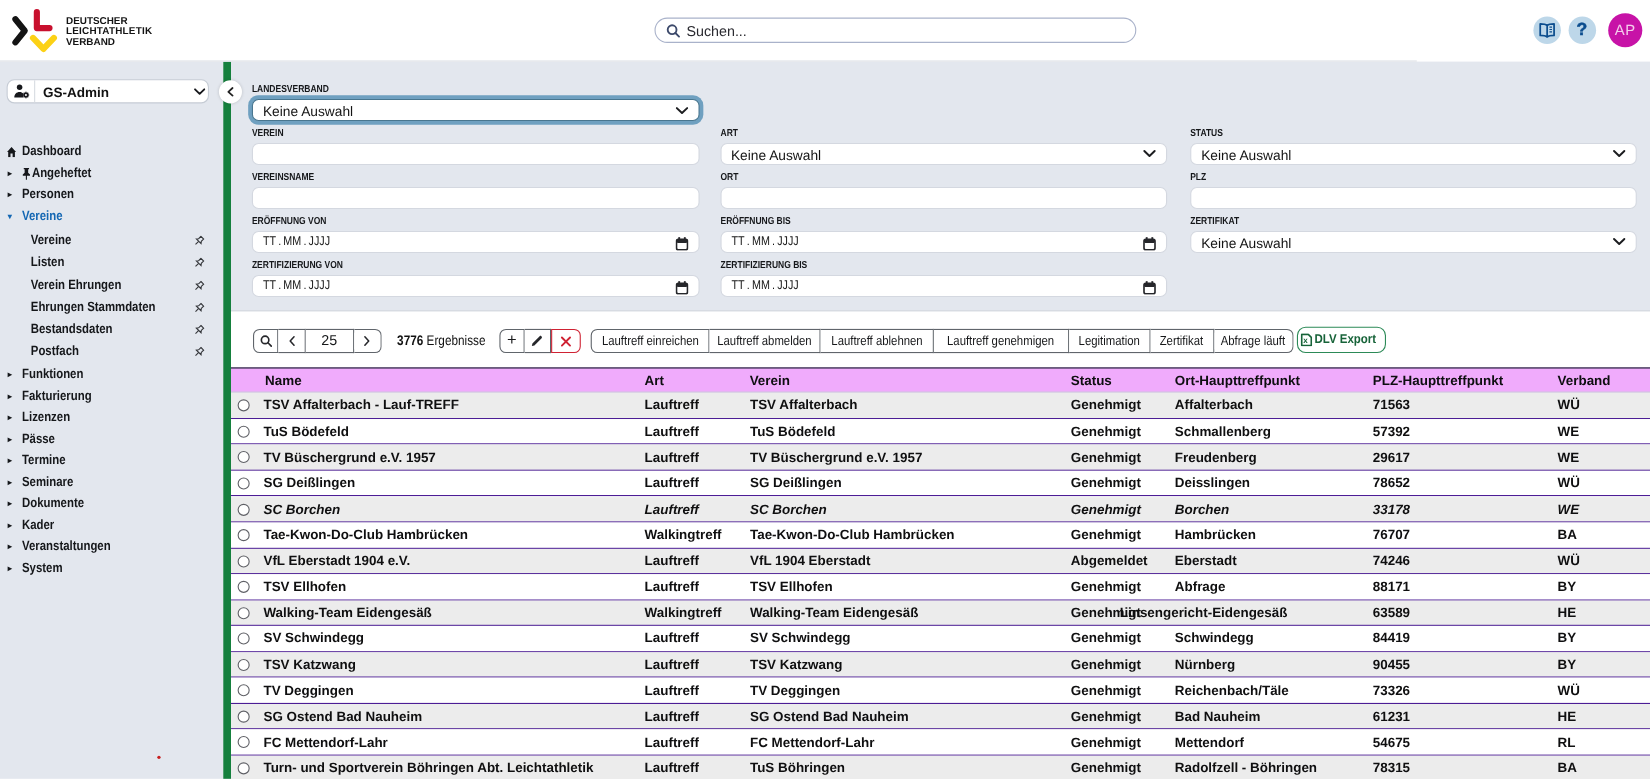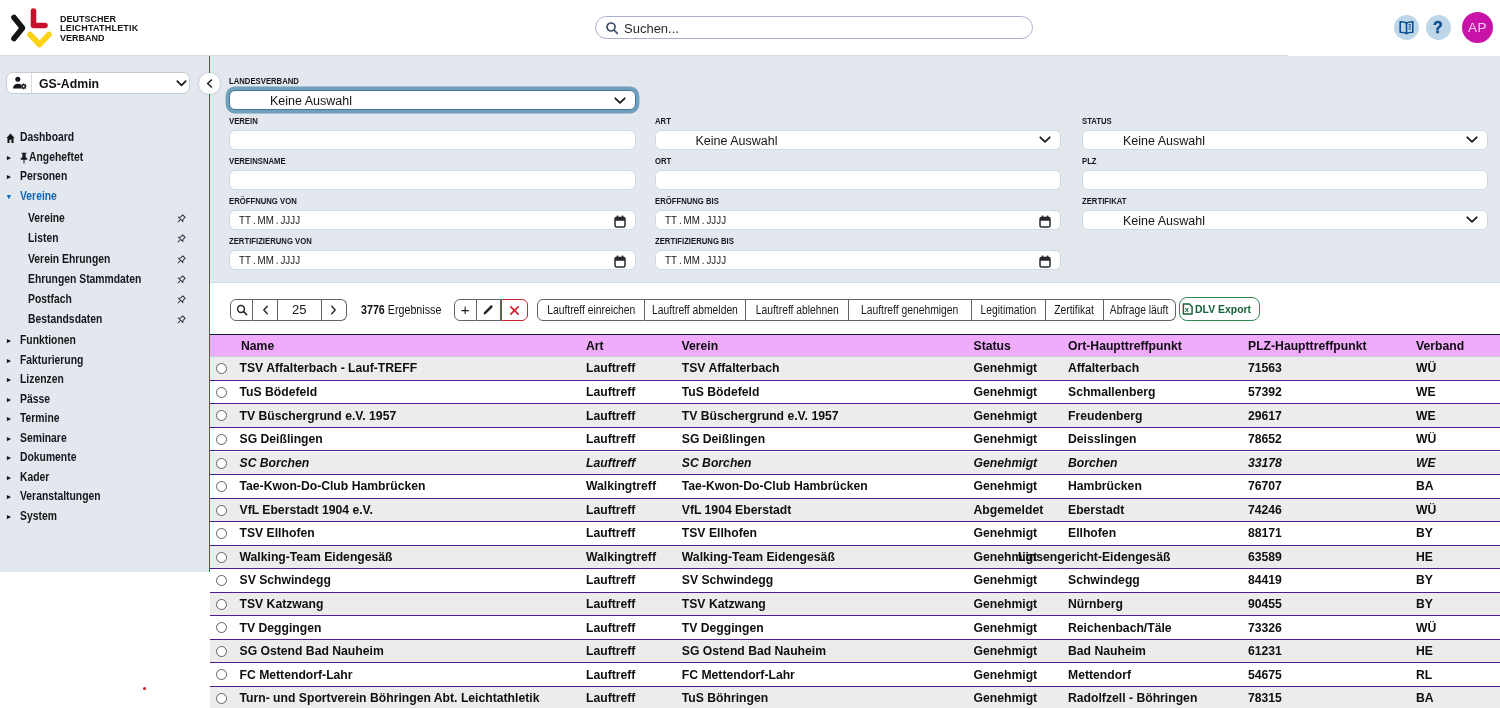--- a/index.html
+++ b/index.html
@@ -7,22 +7,22 @@
     font-family:"Liberation Sans", sans-serif; }
   .abs { position:absolute; }
   
   #header { position:absolute; left:0; top:0; width:1288px; height:56px; background:#fff;
     border-bottom:1px solid #d9dde3; z-index:5; }
   #search { position:absolute; left:595px; top:16px; width:438px; height:23px;
     border:1px solid #a9b2ca; border-radius:11.5px; background:#fff; }
   #search .txt { position:absolute; left:28px; top:3.5px; font-size:13px; color:#2a2a30; }
   .circbtn { position:absolute; border-radius:50%; background:#bdd7e9; }
   
-  #sidebar { position:absolute; left:0; top:56px; width:210px; height:516px; background:#e3e7ee;
-    border-right:1px solid #15803d; }
+  #sidebar { position:absolute; left:0; top:56px; width:210px; height:652px; background:#e3e7ee;
+    border-right:7px solid #15803d; }
   #gsadmin { position:absolute; left:6px; top:16px; width:184px; height:22px; background:#fff;
     border:1px solid #c6ccd5; border-radius:7px; }
   #gsadmin .icell { position:absolute; left:0; top:0; width:25px; height:20px;
     border-right:1px solid #d8dce2; }
   #gsadmin .lbl { position:absolute; left:32px; top:4px; font-size:12.3px; font-weight:600; color:#121212; }
   #collapse { position:absolute; left:199px; top:73px; width:21px; height:21px; border-radius:50%;
     background:#fff; box-shadow:0 0 3px rgba(0,0,0,.18); z-index:4; text-align:center; }
   #nav { position:absolute; left:0; top:72px; width:210px; font-size:12.2px; font-weight:700; color:#15171a; }
   .nitem { height:19.5px; line-height:19.5px; position:relative; white-space:nowrap; }
   .nitem .t1 { position:absolute; left:19.5px; top:0; transform:scaleX(0.85); transform-origin:left center; }
@@ -31,21 +31,21 @@
   .sitem { height:20.3px; line-height:20.3px; position:relative; white-space:nowrap; }
   .sitem .t2 { position:absolute; left:27.5px; top:0; transform:scaleX(0.85); transform-origin:left center; }
   .blue { color:#1467b3; }
   .pinr { position:absolute; right:23px; top:4px; }
   .selrow { position:absolute; left:4px; right:13px; top:0; height:21.4px; background:#c3c7cd; border-radius:3px; }
   
   #filter { position:absolute; left:210px; top:56px; width:1290px; height:227px; background:#e3e7ee;
     border-bottom:1px solid #d4d8df; }
   .flabel { position:absolute; font-size:9.2px; font-weight:700; color:#15171a; transform:scaleX(0.84); transform-origin:left top; white-space:nowrap; }
   .finput { position:absolute; height:20.5px; background:#fff; border:1px solid #d4d8e0; border-radius:6px; }
-  .ftext { position:absolute; left:9px; top:3px; font-size:12.5px; color:#141414;margin-left:31px; }
+  .ftext { position:absolute; left:9px; top:3px; font-size:12.5px; color:#141414; }
   .dtext { position:absolute; left:9px; top:3.8px; font-size:11.5px; color:#141414; transform:scaleX(0.85); transform-origin:left top; white-space:nowrap; }
   .chev { position:absolute; right:9px; top:5.5px; }
   .cal { position:absolute; right:9px; top:4px; }
   
   .tbtn { position:absolute; top:298.5px; height:22px; background:#fff; border:1px solid #60656b; }
   .grptxt { font-size:12px; color:#17181a; text-align:center; white-space:nowrap; overflow:hidden; }
   
   #thead { position:absolute; left:210px; top:333.5px; width:1480px; height:23.5px; background:#f0abfc;
     border-top:1px solid #0f172a; border-bottom:1px solid #c6cdd8; }
   .hcell { position:absolute; top:4.6px; font-size:12.2px; font-weight:700; color:#0e0e10; }
@@ -173,30 +173,30 @@
     <div class="sitem">
         <span class="t2">Ehrungen Stammdaten</span>
         <span class="pinr"><svg width="12" height="12" viewBox="0 0 12 12">
             <g transform="rotate(45 6 5)">
               <path d="M4.3 0.9 L7.7 0.9 L7.7 3.9 L9 5.5 L3 5.5 L4.3 3.9 Z" fill="none" stroke="#333539" stroke-width="1"></path>
               <line x1="6" y1="5.5" x2="6" y2="9.6" stroke="#333539" stroke-width="1"></line>
             </g>
           </svg></span>
       </div>
     <div class="sitem">
-        <span class="t2">Postfach</span>
+        <span class="t2">Bestandsdaten</span>
         <span class="pinr"><svg width="12" height="12" viewBox="0 0 12 12">
             <g transform="rotate(45 6 5)">
               <path d="M4.3 0.9 L7.7 0.9 L7.7 3.9 L9 5.5 L3 5.5 L4.3 3.9 Z" fill="none" stroke="#333539" stroke-width="1"></path>
               <line x1="6" y1="5.5" x2="6" y2="9.6" stroke="#333539" stroke-width="1"></line>
             </g>
           </svg></span>
       </div>
     <div class="sitem">
-        <span class="t2">Bestandsdaten</span>
+        <span class="t2">Postfach</span>
         <span class="pinr"><svg width="12" height="12" viewBox="0 0 12 12">
             <g transform="rotate(45 6 5)">
               <path d="M4.3 0.9 L7.7 0.9 L7.7 3.9 L9 5.5 L3 5.5 L4.3 3.9 Z" fill="none" stroke="#333539" stroke-width="1"></path>
               <line x1="6" y1="5.5" x2="6" y2="9.6" stroke="#333539" stroke-width="1"></line>
             </g>
           </svg></span>
       </div>
   </div>
   <div style="height:1.7px"></div>
   <div class="nitem">
@@ -463,21 +463,21 @@
       <span class="tcell" style="left:858px">Eberstadt</span>
       <span class="tcell" style="left:1038px">74246</span>
       <span class="tcell" style="left:1206px">WÜ</span>
     </div>
     <div class="trow white" style="top: 522.15px;">
       <span class="radio"></span>
       <span class="tcell" style="left:29.5px">TSV Ellhofen</span>
       <span class="tcell" style="left:376px">Lauftreff</span>
       <span class="tcell" style="left:471.8px">TSV Ellhofen</span>
       <span class="tcell" style="left:763.5px">Genehmigt</span>
-      <span class="tcell" style="left:858px">Ellhofen</span>
+      <span class="tcell" style="left:858px">Abfrage</span>
       <span class="tcell" style="left:1038px">88171</span>
       <span class="tcell" style="left:1206px">BY</span>
     </div>
     <div class="trow gray" style="top: 545.7px;">
       <span class="radio"></span>
       <span class="tcell" style="left:29.5px">Walking-Team Eidengesäß</span>
       <span class="tcell" style="left:376px">Walkingtreff</span>
       <span class="tcell" style="left:471.8px">Walking-Team Eidengesäß</span>
       <span class="tcell" style="left:763.5px">Genehmigt</span>
       <span class="tcell" style="left:808px">Linsengericht-Eidengesäß</span>

